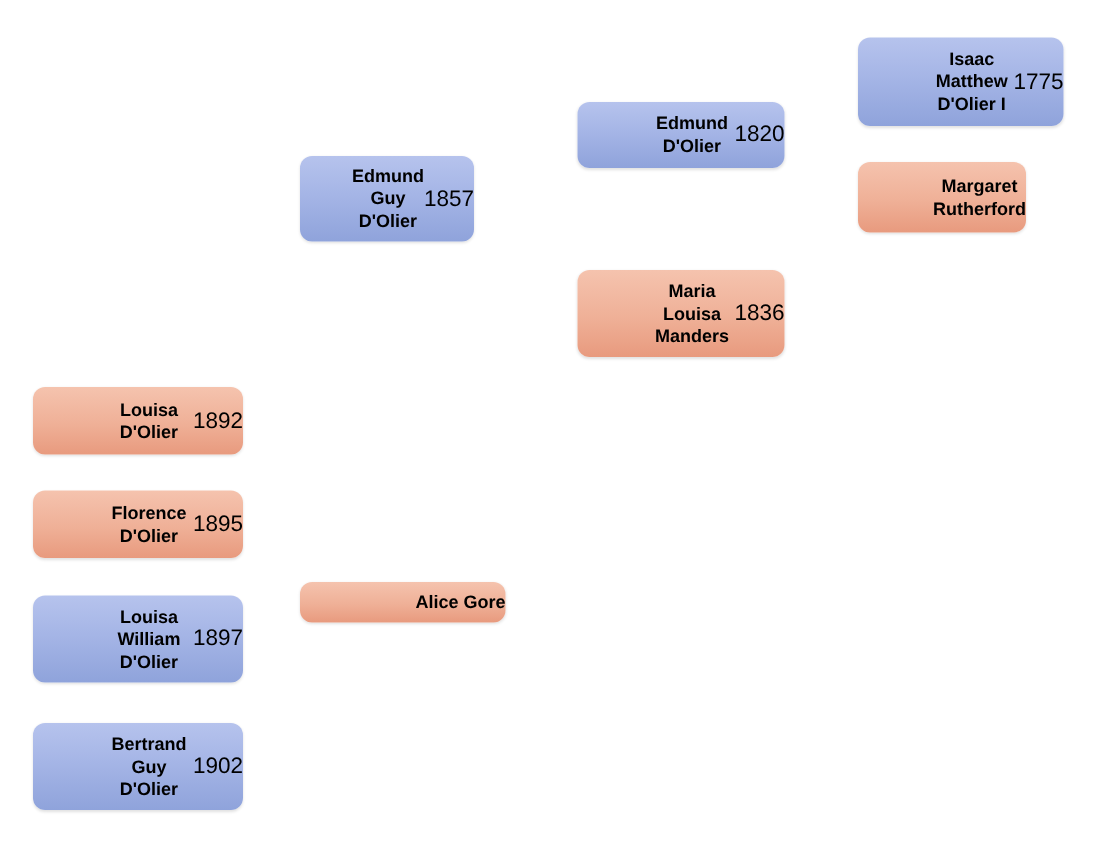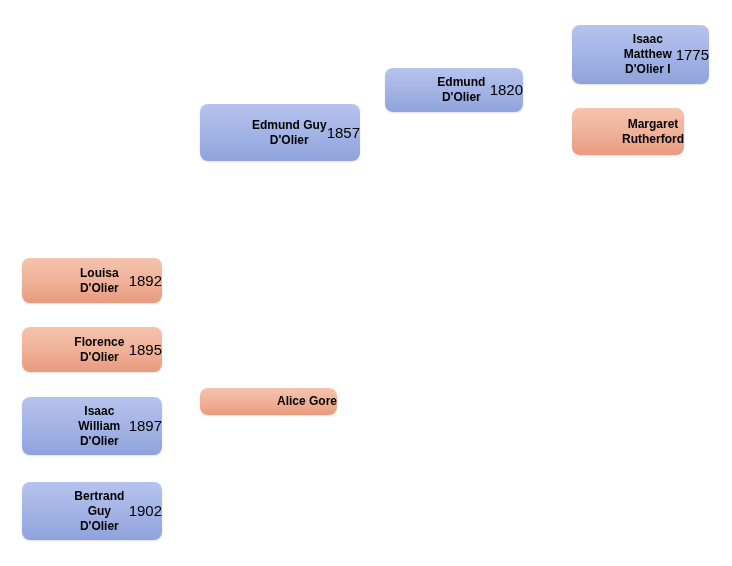--- a/index.html
+++ b/index.html
@@ -46,21 +46,21 @@
     font-weight: normal;
     line-height: 14px;
   }
   .node-year:empty { display: none; }
 
   
   .n-isaac          { left: 572px; top: 25px;  width: 137px; height: 59px; }
   .n-margaret       { left: 572px; top: 108px; width: 112px; height: 47px; }
   .n-edmund-1820    { left: 385px; top: 68px;  width: 138px; height: 44px; }
   .n-maria          { left: 385px; top: 180px; width: 138px; height: 58px; }
-  .n-edmund-guy     { left: 200px; top: 104px; width: 160px; height: 57px; }
+  .n-edmund-guy     { left: 200px; top: 104px; width: 116px; height: 57px; }
   .n-sylvia         { left: 22px;  top: 258px; width: 140px; height: 45px; }
   .n-florence       { left: 22px;  top: 327px; width: 140px; height: 45px; }
   .n-edmund-william { left: 22px;  top: 397px; width: 140px; height: 58px; }
   .n-bertrand       { left: 22px;  top: 482px; width: 140px; height: 58px; }
   .n-alice          { left: 200px; top: 388px; width: 137px; height: 27px; }
 </style>
 </head>
 <body>
 
 <div id="canvas">
@@ -75,39 +75,44 @@
     <div class="node-name">Margaret
 Rutherford</div>
 
   </div>
 
   <div class="node male n-edmund-1820">
     <div class="node-name">Edmund D'Olier</div>
     <div class="node-year">1820</div>
   </div>
 
+  <div class="node female n-maria">
+    <div class="node-name">Maria Louisa
+Manders</div>
+    <div class="node-year">1836</div>
+  </div>
 
   <div class="node male n-edmund-guy">
     <div class="node-name">Edmund Guy
 D'Olier</div>
     <div class="node-year">1857</div>
   </div>
 
   <div class="node female n-sylvia">
     <div class="node-name">Louisa D'Olier</div>
     <div class="node-year">1892</div>
   </div>
 
   <div class="node female n-florence">
     <div class="node-name">Florence D'Olier</div>
     <div class="node-year">1895</div>
   </div>
 
   <div class="node male n-edmund-william">
-    <div class="node-name">Isaac William
+    <div class="node-name">Louisa William
 D'Olier</div>
     <div class="node-year">1897</div>
   </div>
 
   <div class="node male n-bertrand">
     <div class="node-name">Bertrand Guy
 D'Olier</div>
     <div class="node-year">1902</div>
   </div>
 

